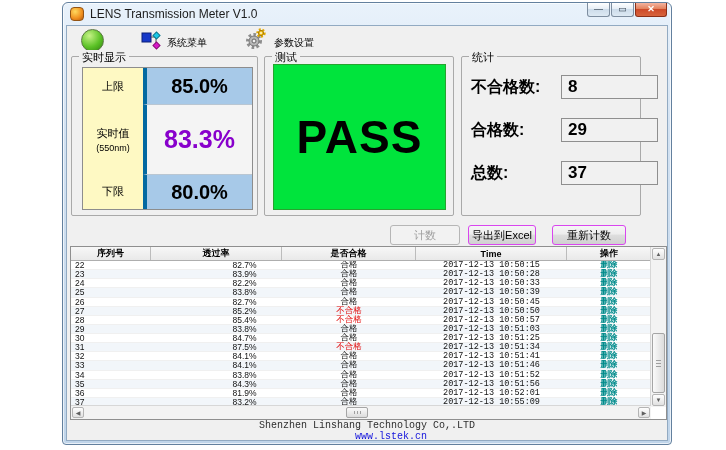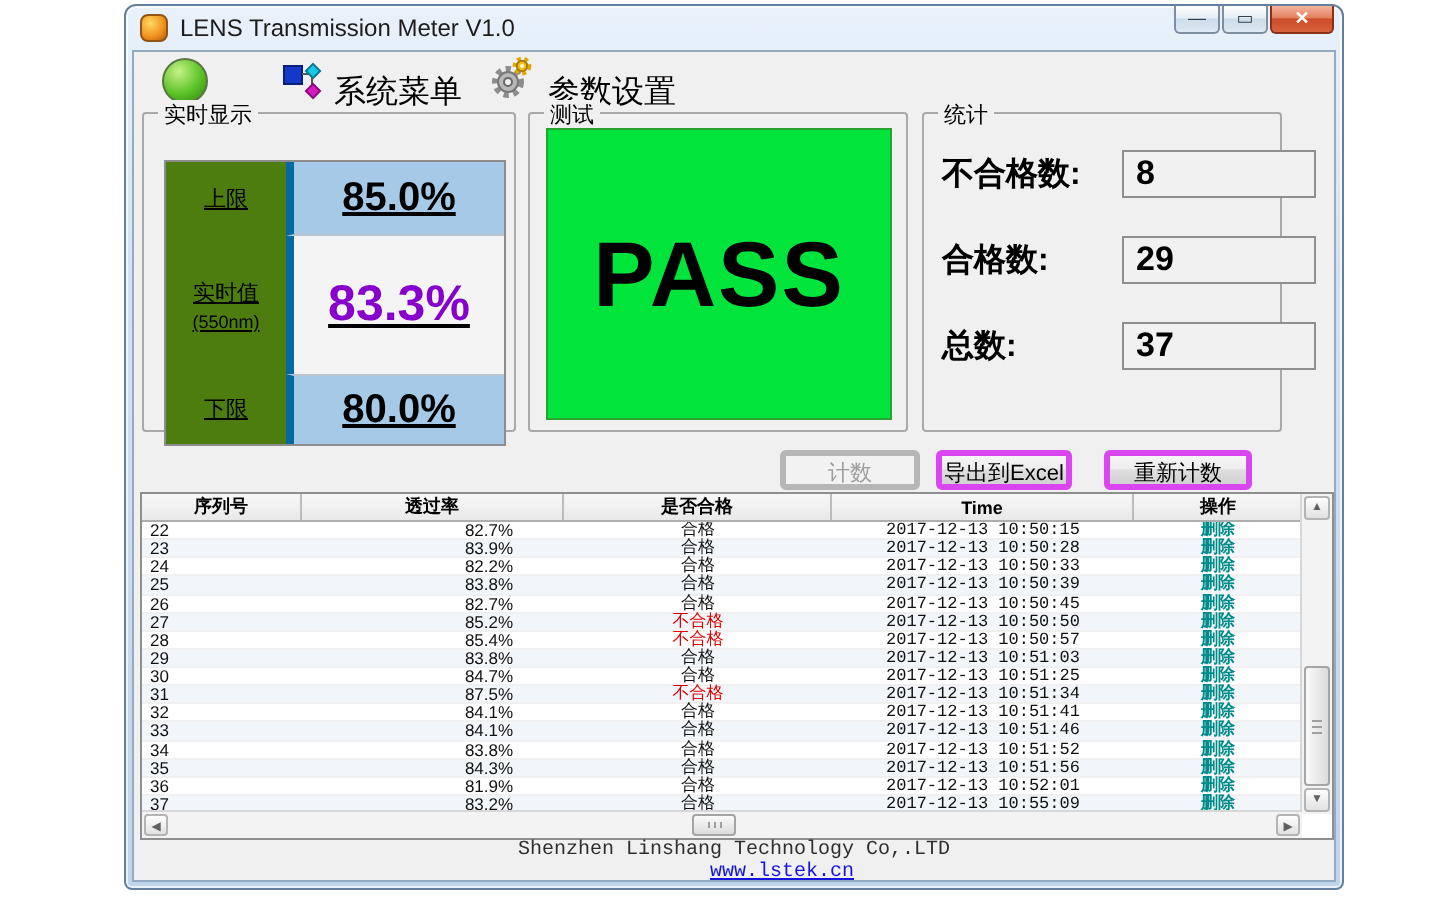--- a/index.html
+++ b/index.html
@@ -25,52 +25,52 @@
           background:linear-gradient(#f4b4a0,#e3815c 45%,#ce4b2a 50%,#d7643d);}
   .client{position:absolute;left:3px;top:22px;width:602px;height:416px;
           background:#f0f0f0;border:1px solid #92aac2;box-sizing:border-box;overflow:hidden;}
   
   .led{position:absolute;left:14px;top:3px;width:23px;height:23px;border-radius:50%;
        background:radial-gradient(circle at 35% 28%,#c6f286,#5bc226 55%,#2e7e0f);
        border:1px solid #5a7742;box-sizing:border-box;}
   .tb-icon{position:absolute;width:22px;height:22px;}
   .sysmenu-icon{left:74px;top:4px;}
   .gear-icon{left:178px;top:2px;}
-  .tb-label{position:absolute;top:10px;font-size:16px;color:#000;white-space:nowrap;cursor:default;}
+  .tb-label{position:absolute;top:10px;font-size:10px;color:#000;white-space:nowrap;cursor:default;}
   .menu-label{left:100px;}
   .settings-label{left:207px;}
   
   .group{position:absolute;top:30px;height:160px;border:1px solid #a9a9a9;border-radius:2px;box-sizing:border-box;}
   .group-label{position:absolute;top:-7px;left:7px;background:#f0f0f0;padding:0 3px;font-size:11px;color:#000;}
   .g1{left:4px;width:187px;}
   .g2{left:197px;width:190px;}
   .g3{left:394px;width:180px;}
   
-  .rt-panel{position:absolute;left:10px;top:23px;width:169px;height:141px;border:1px solid #8d8d8d;
-            background:#4d7c0f;display:grid;grid-template-columns:60px 1fr;grid-template-rows:37px 69px 35px;text-decoration:underline;}
+  .rt-panel{position:absolute;left:10px;top:10px;width:169px;height:141px;border:1px solid #8d8d8d;
+            background:#fef9c3;display:grid;grid-template-columns:60px 1fr;grid-template-rows:37px 69px 35px;}
   .rt-label{display:flex;flex-direction:column;align-items:center;justify-content:center;font-size:11px;color:#000;}
   .rt-sub{font-size:9px;margin-top:2px;}
   .rt-val{display:flex;align-items:center;justify-content:center;font-weight:bold;border-left:4px solid #0369a1;}
   .v-limit{background:#a7c9e8;font-size:20px;color:#000;}
   .v-upper{border-bottom:1px solid #b9c6d2;}
   .v-lower{border-top:1px solid #b9c6d2;}
   .v-current{background:#f4f4f4;font-size:25px;color:#8800cc;}
   
   .pass-box{position:absolute;left:8px;top:7px;width:173px;height:146px;background:#00e43c;
             border:1px solid #27a32f;box-sizing:border-box;display:flex;align-items:center;justify-content:center;}
   .pass-text{font-size:46px;font-weight:bold;color:#000;letter-spacing:1px;}
   
   .stat-row{position:absolute;left:9px;width:187px;height:26px;display:flex;align-items:center;justify-content:space-between;}
   .sr1{top:17px;} .sr2{top:60px;} .sr3{top:103px;}
   .stat-label{font-size:16px;font-weight:bold;color:#000;white-space:nowrap;}
   .stat-box{width:97px;height:24px;border:1px solid #8f8f8f;background:#f1f1f1;box-sizing:border-box;
             display:flex;align-items:center;padding-left:6px;font-size:17px;font-weight:bold;color:#000;}
   
   .btn{position:absolute;top:199px;height:20px;font-size:11px;text-align:center;line-height:18px;
-       border:3px solid #d946ef;border-radius:3px;box-sizing:border-box;cursor:default;color:#000;
+       border:1px solid #d946ef;border-radius:3px;box-sizing:border-box;cursor:default;color:#000;
        background:linear-gradient(#f6f6f6,#ededed 45%,#dedede 50%,#d0d0d0);}
   .btn-count{left:323px;width:70px;color:#9e9e9e;border-color:#b6b6b6;background:#f2f2f2;}
   .btn-export{left:401px;width:68px;}
   .btn-recount{left:485px;width:74px;}
   
   .table{position:absolute;left:3px;top:220px;width:597px;height:174px;border:1px solid #8f8f8f;
          background:#fff;box-sizing:border-box;}
   .thead{position:absolute;left:0;top:0;width:580px;height:14px;display:flex;
          background:linear-gradient(#f7f7f7,#e9e9e9);border-bottom:1px solid #aeaeae;
          font-size:9px;font-weight:bold;color:#000;box-sizing:border-box;}

